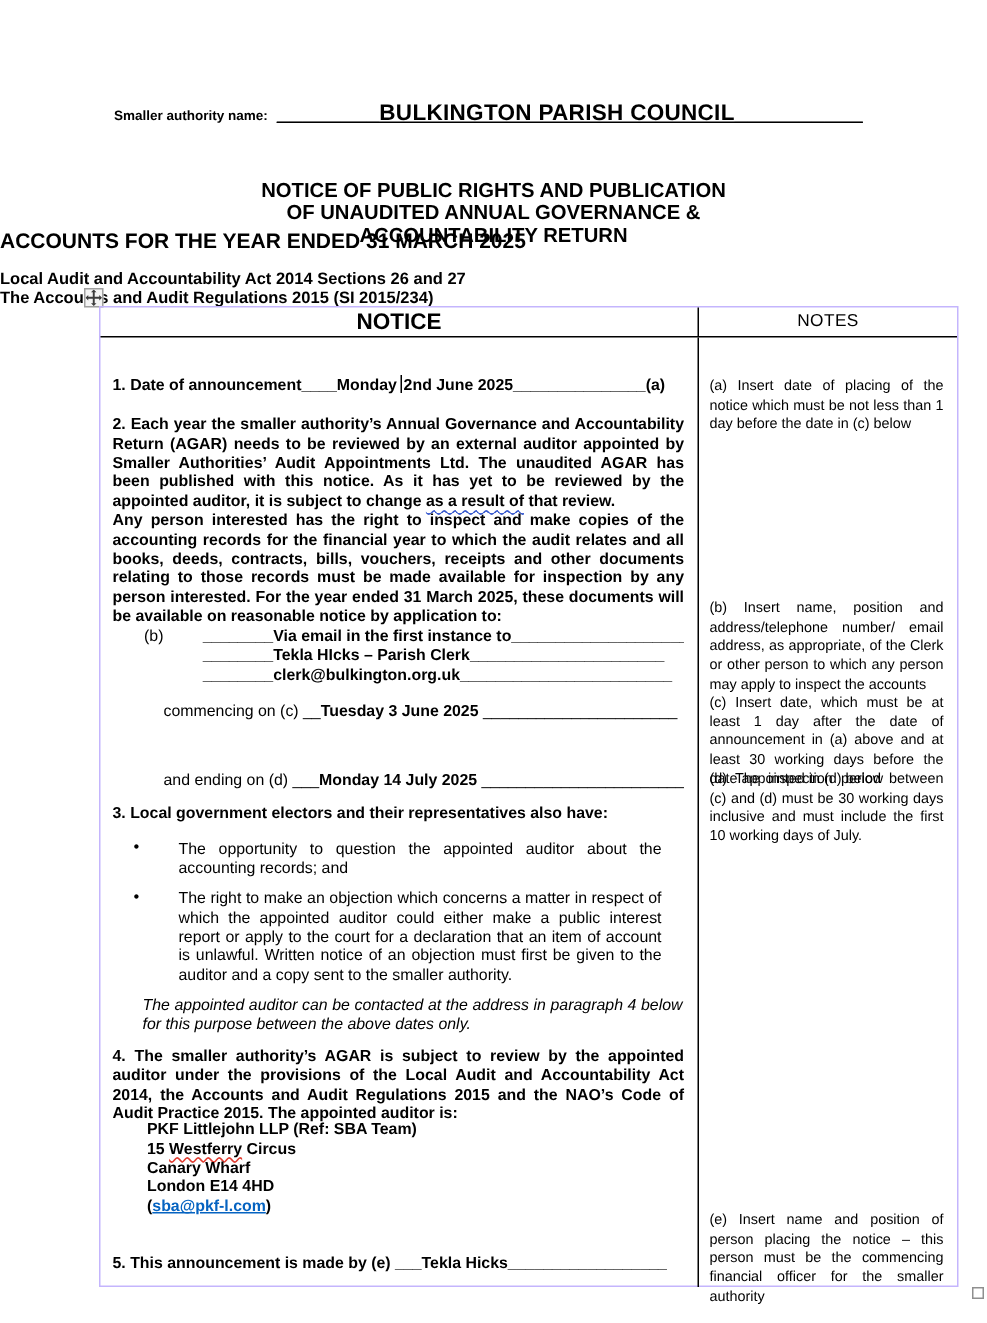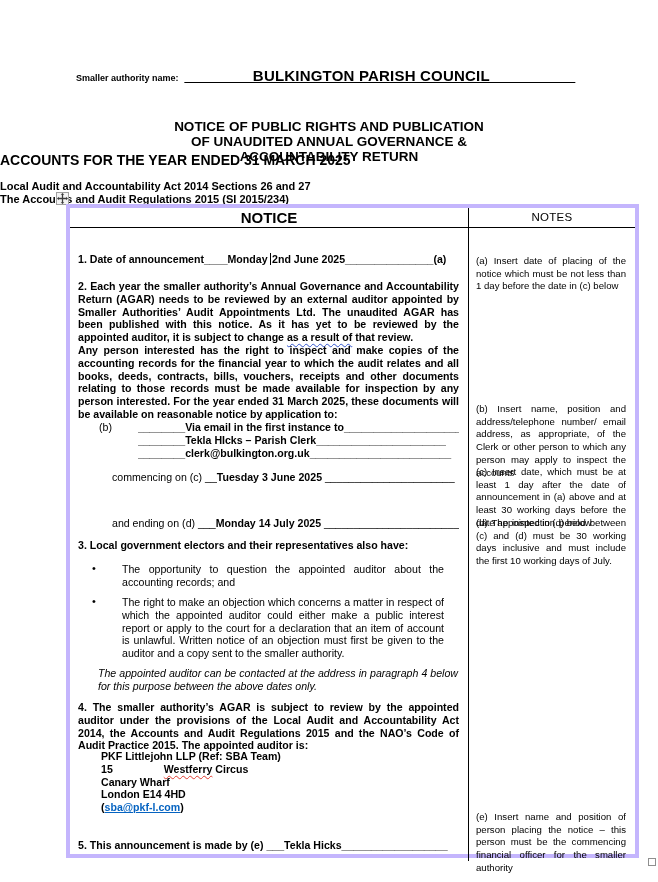--- a/index.html
+++ b/index.html
@@ -18,21 +18,21 @@
   .subtitle { position:absolute; top:152px; left:0; width:638px; text-align:left;
               font-size:14px; font-weight:bold; }
   .acts { position:absolute; top:180px; left:0; width:658px; text-align:left;
           font-size:11px; font-weight:bold; line-height:12.5px; }
   
   .move-handle { position:absolute; left:56px; top:192px; width:13px; height:13px;
                  border:1px solid #a0a0a0; background:#f4f4f4; display:flex; align-items:center; justify-content:center; }
   .resize-handle { position:absolute; left:648px; top:858px; width:8px; height:8px;
                    border:1px solid #8f8f8f; background:#ffffff; }
   
-  .doc-table { position:absolute; left:66px; top:204px; width:573px; height:654px; border:4px solid #c4b5fd; }
+  .doc-table { position:absolute; left:66px; top:204px; width:573px; height:654px; border:1px solid #c4b5fd; }
   .thead { display:flex; height:20px; border-bottom:1px solid #000; }
   .th-notice { width:399px; border-right:1px solid #000; text-align:center;
                font-size:15px; font-weight:bold; line-height:19px; }
   .th-notes { flex:1; text-align:center; font-size:11.5px; line-height:19px; letter-spacing:.3px; }
   .tbody { display:flex; height:633px; }
   .td-notice { width:399px; border-right:1px solid #000; position:relative;
                font-size:10.6px; line-height:12.8px; }
   .td-notes { flex:1; position:relative; font-size:9.6px; line-height:12.7px; }
   .td-notice > div, .td-notes > div { position:absolute; }
   .bold { font-weight:bold; }
@@ -50,21 +50,21 @@
   .commencing { top:243px; left:42px; right:9px; white-space:nowrap; overflow:hidden; }
   .ending { top:289px; left:42px; right:9px; white-space:nowrap; overflow:hidden; }
   .p3 { top:311px; left:8px; right:9px; font-weight:bold; }
   .bullet1 { top:335px; left:0; right:0; }
   .bullet2 { top:368px; left:0; right:0; }
   .bullet-marker { position:absolute; left:22px; top:-1px; font-size:11px; }
   .bullet-text { position:absolute; left:52px; right:24px; top:0; text-align:justify; }
   .contact { top:439px; left:28px; right:10px; text-align:justify;font-style:italic; }
   .p4 { top:473px; left:8px; right:9px; font-weight:bold; }
   .address { top:522px; left:31px; right:9px; font-weight:bold; white-space:nowrap; }
-  .spell { text-decoration:underline wavy #e03c31 1px; text-underline-offset:2px;margin-left:48px; }
+  .spell { text-decoration:underline wavy #e03c31 1px; text-underline-offset:2px; }
   .email-link { color:#0563c1; text-decoration:underline; cursor:pointer; }
   .p5 { top:611px; left:8px; right:4px; font-weight:bold; white-space:nowrap; overflow:hidden; }
   
   .note-a { top:27px;  left:7px; right:9px; text-align:justify; }
   .note-b { top:175px; left:7px; right:9px; text-align:justify; }
   .note-c { top:238px; left:7px; right:9px; text-align:justify; }
   .note-d { top:289px; left:7px; right:9px; text-align:justify; }
   .note-e { top:583px; left:7px; right:9px; text-align:justify; }
 </style>
 </head>

